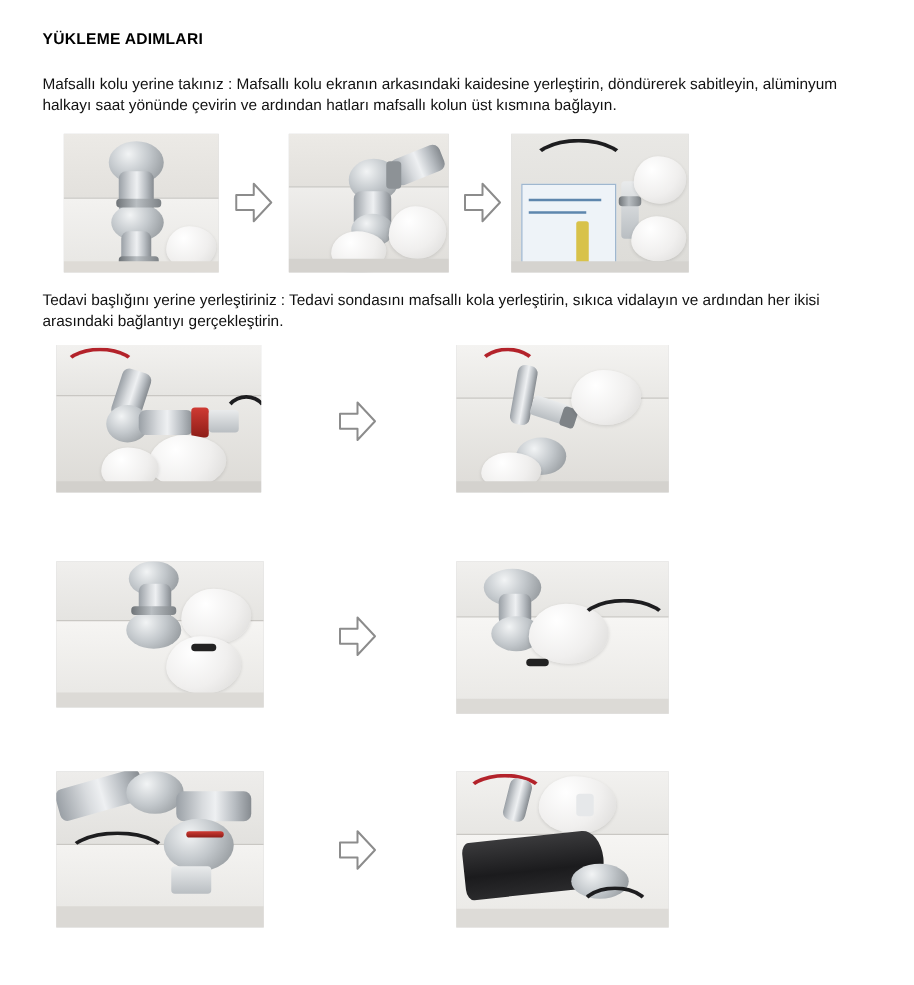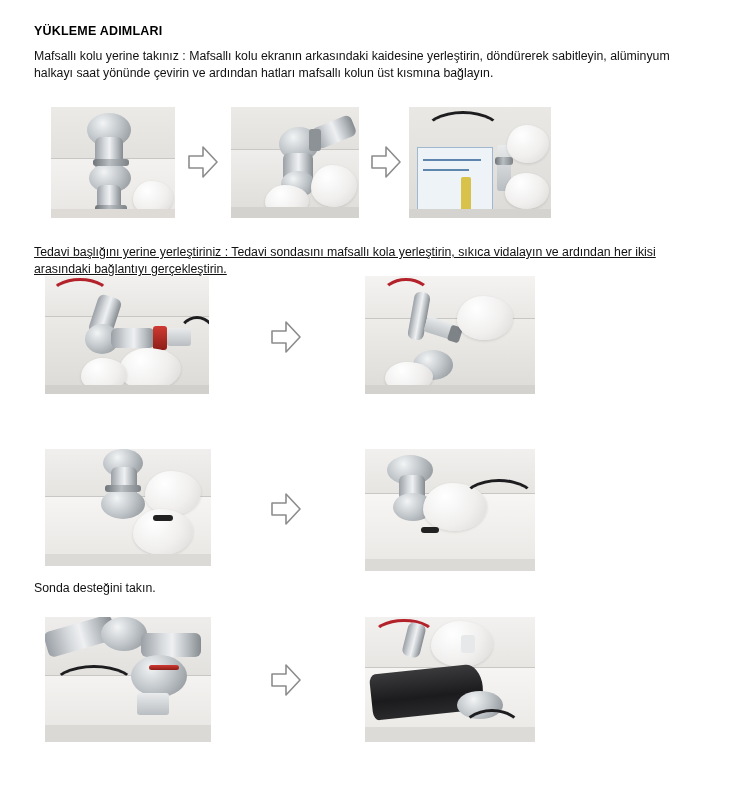--- a/index.html
+++ b/index.html
@@ -28,22 +28,22 @@
     font-size: 12.5px;
     font-weight: bold;
     letter-spacing: 0.2px;
   }
   .para {
     position: absolute;
     font-size: 12.3px;
     line-height: 17px;
     color: #111111;
   }
-  .para-1 { left: 34px; top: 48px; width: 660px; }
-  .para-2 { left: 34px; top: 244px; width: 660px; text-decoration: underline; }
+  .para-1 { left: 34px; top: 59px; width: 660px; }
+  .para-2 { left: 34px; top: 232px; width: 660px; }
   .para-3 { left: 34px; top: 408px; width: 660px; }
   .para-4 { left: 34px; top: 580px; width: 660px; }
 
   .photo {
     position: absolute;
     overflow: hidden;
     background: #d8d8d8;
   }
   .arrow {
     position: absolute;
@@ -279,21 +279,20 @@
       <div class="arm-joint" style="left:22px; top:6px; width:46px; height:30px;"></div>
       <div class="arm-seg" style="left:34px; top:26px; width:26px; height:26px;"></div>
       <div class="arm-joint" style="left:28px; top:44px; width:40px; height:28px;"></div>
       <div class="glove" style="left:58px; top:34px; width:64px; height:48px;"></div>
       <div class="cable" style="left:96px; top:30px; width:70px; height:34px;"></div>
       <div class="probe" style="left:56px; top:78px; width:18px; height:6px; background:#222;"></div>
       <div class="dark-floor" style="height:10%; background:#dcdad6;"></div>
     </div>
   </div>
 
-  <div class="para para-4">Sonda desteğini takın.</div>
 
   <div class="photo" style="left:45px; top:617px; width:166px; height:125px;">
     <div class="ph-bg">
       <div class="wall-top" style="height:46%; background:linear-gradient(180deg,#eeedeb 0%, #e2e1de 100%);"></div>
       <div class="wall-bottom" style="height:54%; background:linear-gradient(180deg,#f4f3f1 0%, #e6e5e2 100%);"></div>
       <div class="wall-line" style="top:46%;"></div>
       <div class="arm-seg" style="left:0px; top:6px; width:70px; height:26px; transform:rotate(-16deg);"></div>
       <div class="arm-joint" style="left:56px; top:0px; width:46px; height:34px;"></div>
       <div class="arm-seg" style="left:96px; top:16px; width:60px; height:24px;"></div>
       <div class="arm-joint" style="left:86px; top:38px; width:56px; height:42px;"></div>

